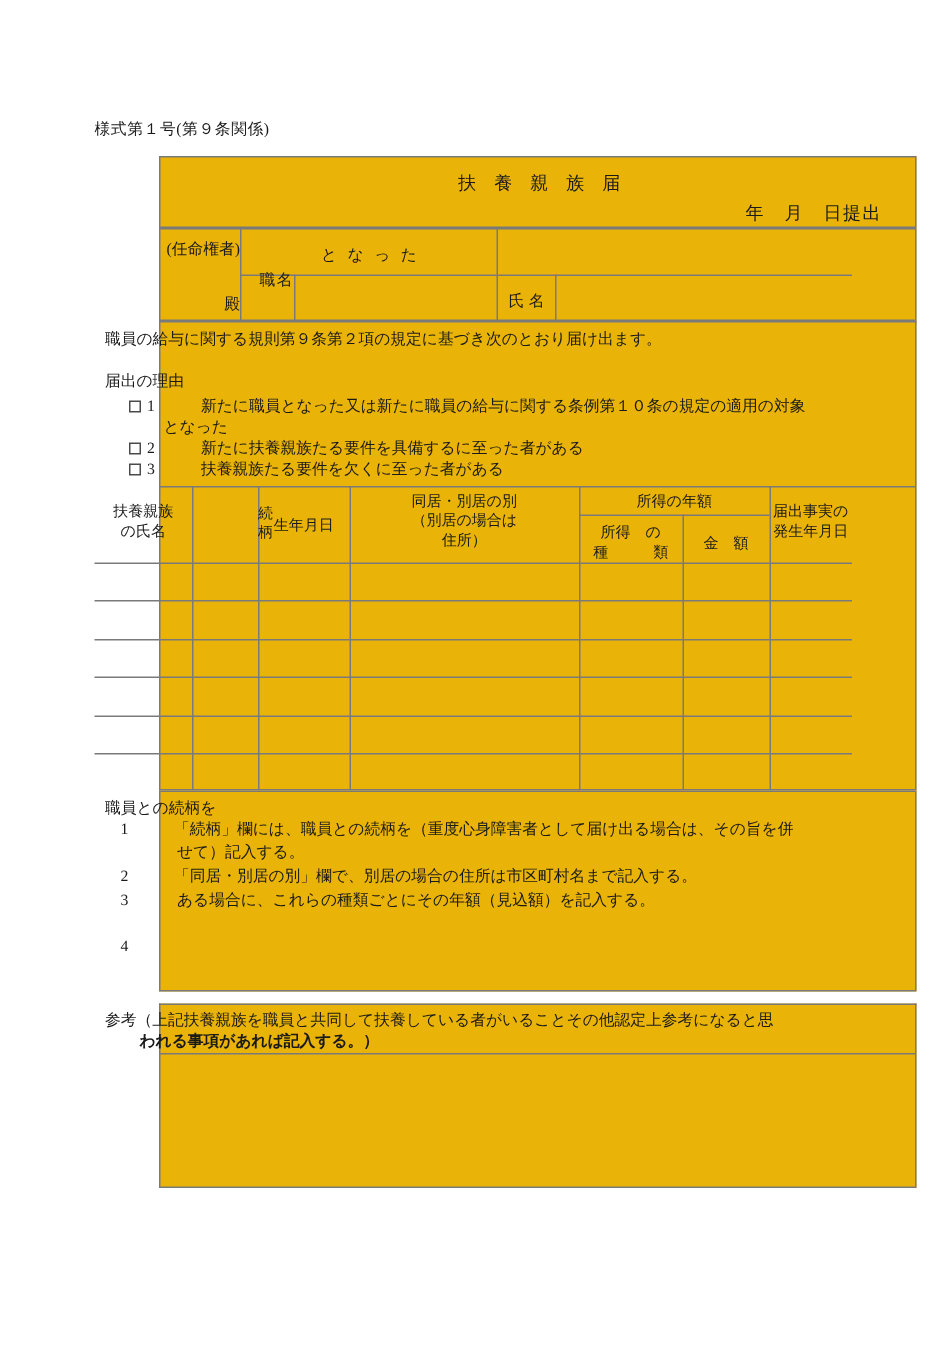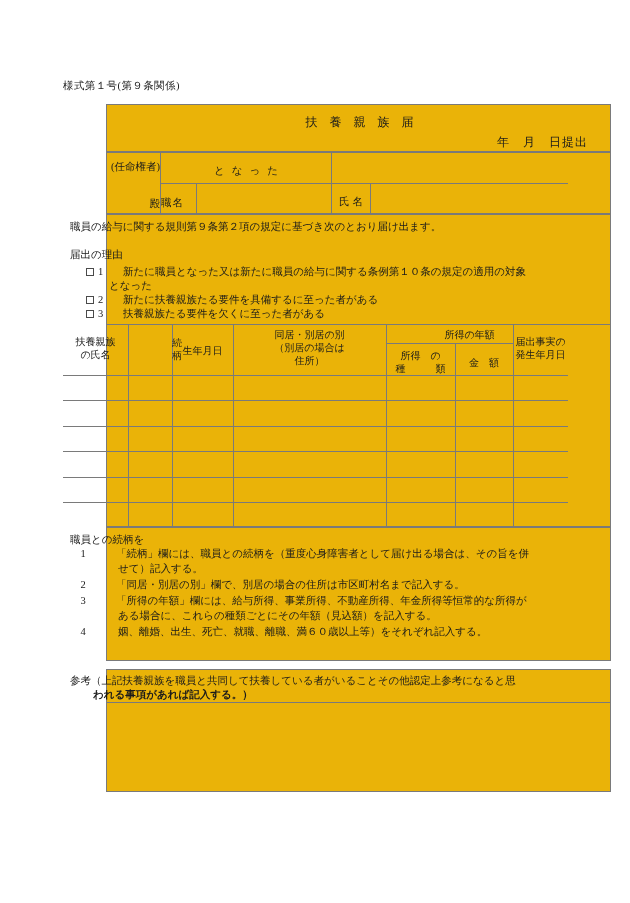--- a/index.html
+++ b/index.html
@@ -106,23 +106,23 @@
   .lbl-workplace {
     left: 161px;
     top: 163px;
     width: 170px;
     text-align: center;
     letter-spacing: 7px;
     text-indent: 7px;
   }
   .lbl-jobtitle {
     left: 161px;
-    top: 195px;
+    top: 180px;
     width: 35px;
-    text-align: left;
+    text-align: right;
     letter-spacing: 1px;
   }
   .lbl-name {
     left: 332px;
     top: 194px;
     width: 38px;
     text-align: center;
     letter-spacing: 3px;
     text-indent: 3px;
   }
@@ -162,21 +162,21 @@
     background: #fff;
   }
   .num {
     display: inline-block;
     min-width: 10px;
   }
   .ritem-1 { left: 86px; top: 264px; }
   .ritem-1b { left: 109px; top: 278px; }
   .ritem-2 { left: 86px; top: 292px; }
   .ritem-3 { left: 86px; top: 306px; }
-  .rtxt { margin-left: 15px; }
+  .rtxt { margin-left: 26px; }
 
   
   #main-table {
     left: 63px;
     top: 324px;
     width: 505px;
     height: 203px;
   }
   .th {
     position: absolute;
@@ -312,21 +312,21 @@
     <span>続柄</span>
   </div>
   <div class="th" style="left:172px; top:344px; width:61px;">
     <span>生年月日</span>
   </div>
   <div class="th" style="left:233px; top:328px; width:153px;">
     <span>同居・別居の別</span>
     <span>（別居の場合は</span>
     <span>住所）</span>
   </div>
-  <div class="th" style="left:406px; top:328px; width:127px;text-align:center;">
+  <div class="th" style="left:386px; top:328px; width:127px;text-align:center;">
     <span>所得の年額</span>
   </div>
   <div class="th" style="left:386px; top:349px; width:69px;">
     <span>所得　の</span>
     <span>種　　　類</span>
   </div>
   <div class="th" style="left:455px; top:356px; width:58px;">
     <span>金　額</span>
   </div>
   <div class="th" style="left:513px; top:335px; width:55px;">
@@ -357,26 +357,24 @@
     <span class="nnum">1</span>
     <span class="nbody">「続柄」欄には、職員との続柄を（重度心身障害者として届け出る場合は、その旨を併</span>
     <span class="ncont">せて）記入する。</span>
   </div>
   <div class="note" style="left:76px; top:578px;">
     <span class="nnum">2</span>
     <span class="nbody">「同居・別居の別」欄で、別居の場合の住所は市区町村名まで記入する。</span>
   </div>
   <div class="note" style="left:76px; top:594px;">
     <span class="nnum">3</span>
-    <span class="nbody">「所得の年額」欄には、給与所得、事業所得、不動産所得、年金所得等恒常的な所得が</span>
     <span class="ncont">ある場合に、これらの種類ごとにその年額（見込額）を記入する。</span>
   </div>
   <div class="note" style="left:76px; top:625px;">
     <span class="nnum">4</span>
-    <span class="ncont">姻、離婚、出生、死亡、就職、離職、満６０歳以上等）をそれぞれ記入する。</span>
   </div>
 
   <div class="box" id="ref-head-block"></div>
   <div class="cell-text ref-line1">参考（上記扶養親族を職員と共同して扶養している者がいることその他認定上参考になると思</div>
   <div class="cell-text ref-line2">われる事項があれば記入する。）</div>
 
   <div class="box" id="ref-box">
     <div class="cell-text" style="left:8px; top:6px;"></div>
   </div>
 

